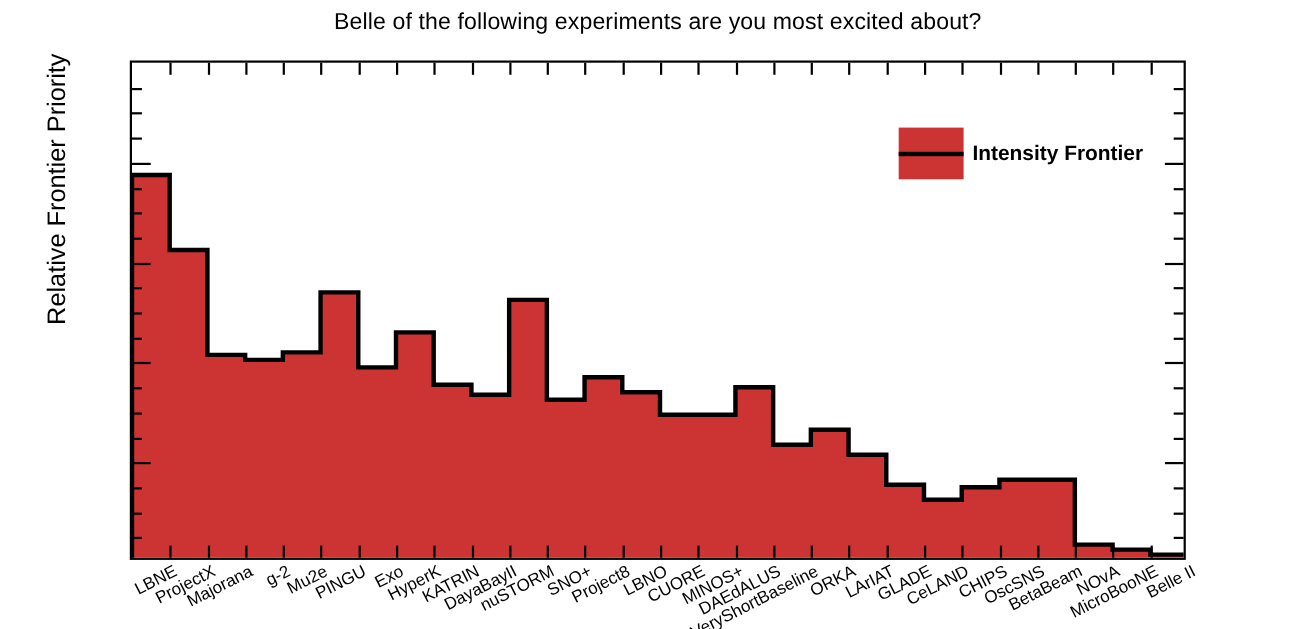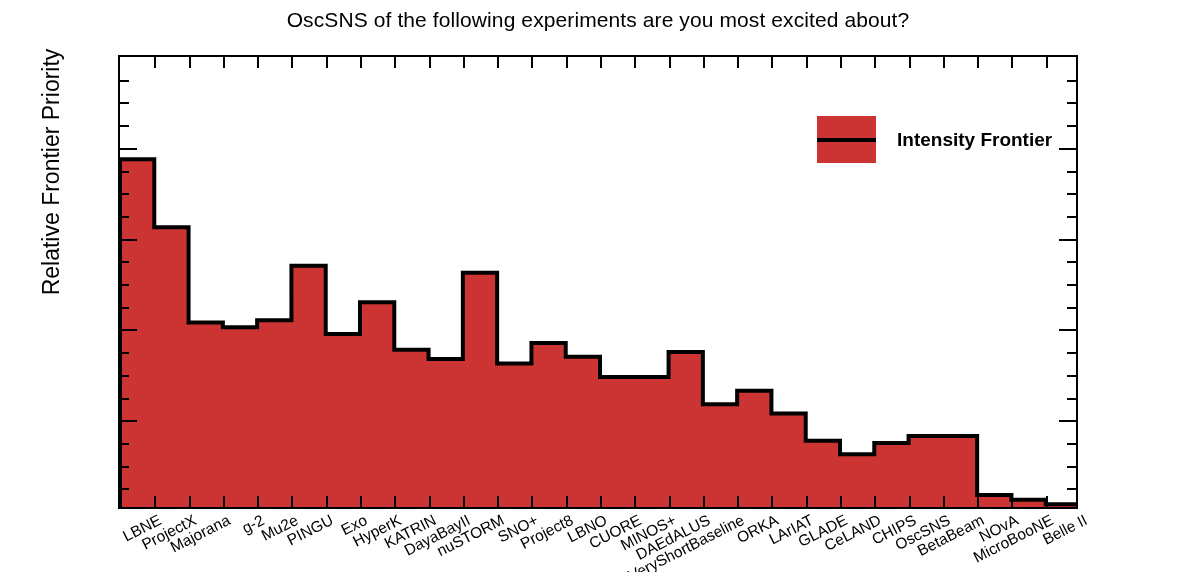--- a/index.html
+++ b/index.html
@@ -123,21 +123,21 @@
     transform: translate(-100%, 0);
   }
 
   
   #legend {
     position: absolute;
     left: 817px;
     top: 116px;
     display: flex;
     align-items: center;
-    gap: 21px;
+    gap: 8px;
   }
   #legend-swatch {
     position: relative;
     width: 59px;
     height: 47px;
     background: #cc3333;
   }
   #legend-swatch-line {
     position: absolute;
     left: 0; top: 50%;
@@ -151,21 +151,21 @@
     font-weight: bold;
     color: #000000;
     white-space: nowrap;
   }
 </style>
 </head>
 <body>
 
 <div id="page">
 
-  <div id="chart-title">OscSNS of the following experiments are you most excited about?</div>
+  <div id="chart-title">Belle of the following experiments are you most excited about?</div>
 
   <div id="ylabel">Relative Frontier Priority</div>
 
   <div id="plot-frame">
     <div id="plot-inner">
       <svg id="bars-svg" viewBox="0 0 960 454" preserveAspectRatio="none" xmlns="http://www.w3.org/2000/svg">
         <path id="bars-path" fill="#cc3333" stroke="#000000" stroke-width="4" stroke-linejoin="miter" d="M 0 454 L 0.00 102.15 L 34.29 102.15 L 34.29 170.25 L 68.57 170.25 L 68.57 265.59 L 102.86 265.59 L 102.86 270.13 L 137.14 270.13 L 137.14 263.32 L 171.43 263.32 L 171.43 208.84 L 205.71 208.84 L 205.71 276.94 L 240.00 276.94 L 240.00 245.16 L 274.29 245.16 L 274.29 292.83 L 308.57 292.83 L 308.57 301.91 L 342.86 301.91 L 342.86 215.65 L 377.14 215.65 L 377.14 306.45 L 411.43 306.45 L 411.43 286.02 L 445.71 286.02 L 445.71 299.64 L 480.00 299.64 L 480.00 320.07 L 514.29 320.07 L 514.29 320.07 L 548.57 320.07 L 548.57 295.10 L 582.86 295.10 L 582.86 347.31 L 617.14 347.31 L 617.14 333.69 L 651.43 333.69 L 651.43 356.39 L 685.71 356.39 L 685.71 383.63 L 720.00 383.63 L 720.00 397.25 L 754.29 397.25 L 754.29 385.90 L 788.57 385.90 L 788.57 379.09 L 822.86 379.09 L 822.86 379.09 L 857.14 379.09 L 857.14 438.11 L 891.43 438.11 L 891.43 442.65 L 925.71 442.65 L 925.71 447.19 L 960.00 447.19 L 960 454 Z"></path>
       </svg>
     </div>
   <div class="ytick minor" style="top: 22.7px;"></div>

